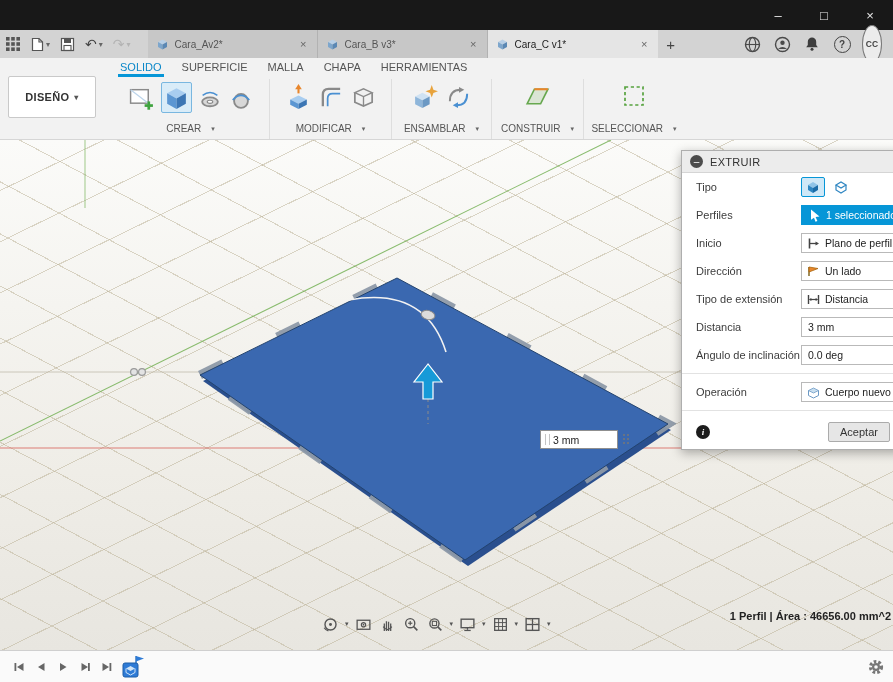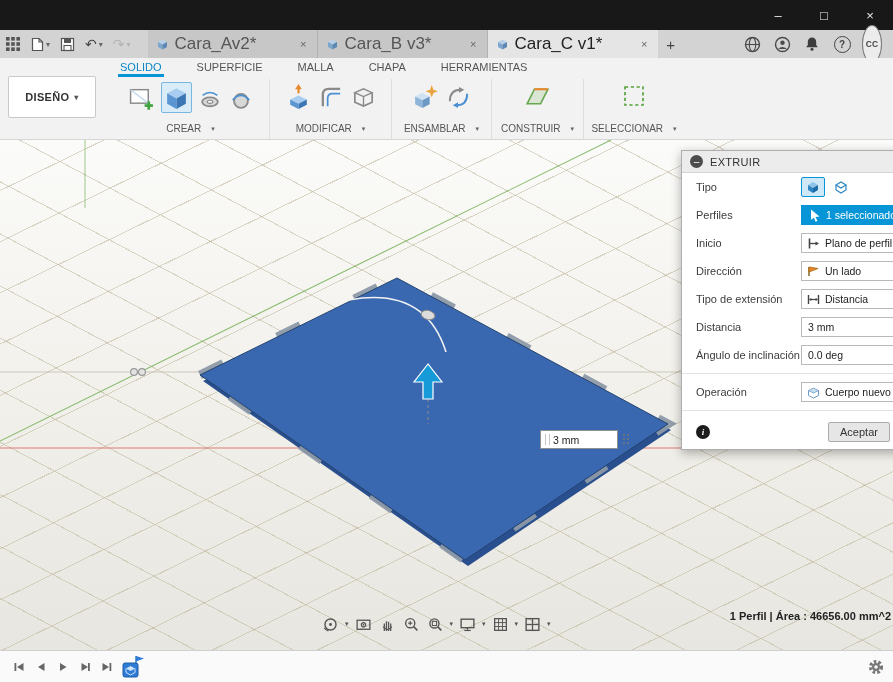--- a/index.html
+++ b/index.html
@@ -17,40 +17,40 @@
   
   .tabbar { position:absolute; top:30px; left:0; right:0; height:28px; background:#d3d3d3;
     display:flex; align-items:stretch; }
   .tb-icon { display:flex; align-items:center; justify-content:center; padding:0 5px; color:#444; }
   .tb-icon .caret { font-size:8px; color:#666; margin-left:2px; }
   .glyph-btn { font-size:14px; color:#444; }
   .glyph-btn.disabled { color:#b3b3b3; }
   .doc-tab { width:170px; display:flex; align-items:center; gap:6px; padding:0 8px;
     background:#c7c7c7; border-right:1px solid #b2b2b2; color:#555; }
   .doc-tab.active { background:#e5e5e5; color:#222; border-right:none; }
-  .doc-tab .tab-label { flex:1; white-space:nowrap; overflow:hidden; font-size:17px; }
+  .doc-tab .tab-label { flex:1; white-space:nowrap; overflow:hidden; font-size:10px; }
   .tab-close { font-size:11px; color:#666; padding:0 2px; }
   .new-tab { width:26px; display:flex; align-items:center; justify-content:center;
     font-size:15px; color:#444; }
   .tb-right { margin-left:auto; display:flex; align-items:center; gap:4px; padding-right:8px; }
   .tb-right > * { width:26px; display:flex; align-items:center; justify-content:center; }
   .help-circle { width:17px; height:17px; border:1.4px solid #444; border-radius:50%;
     display:flex; align-items:center; justify-content:center; font-size:10px; font-weight:bold; color:#444; }
   .avatar { width:20px; height:38px; border:1.4px solid #777; border-radius:50%;
     background:#ececec; display:flex; align-items:center; justify-content:center;
     font-size:8.5px; font-weight:bold; color:#444; }
   
   .toolbar { position:absolute; top:58px; left:0; right:0; height:82px; background:#f2f2f2;
     border-bottom:1px solid #d6d6d6; }
   .workspace-btn { position:absolute; left:8px; top:18px; width:88px; height:42px;
     background:#fff; border:1px solid #c9c9c9; border-radius:2px;
     display:flex; align-items:center; justify-content:center; gap:5px;
     font-weight:bold; font-size:11px; letter-spacing:.3px; color:#333; }
   .workspace-btn .caret { font-size:8px; color:#555; }
-  .ribbon-tabs { position:absolute; left:118px; top:2px; height:17px; display:flex; gap:31px; }
+  .ribbon-tabs { position:absolute; left:118px; top:2px; height:17px; display:flex; gap:16px; }
   .ribbon-tab { font-size:11px; color:#555; padding:1px 2px 2px; }
   .ribbon-tab.active { color:#0a87c9; border-bottom:3px solid #0696d7; }
   .groups-row { position:absolute; left:112px; top:21px; bottom:0; display:flex; }
   .tool-group { display:flex; flex-direction:column; align-items:center;
     justify-content:space-between; padding:3px 0 5px; border-right:1px solid #dedede; }
   .group-icons { display:flex; align-items:flex-end; gap:5px; }
   .group-label { font-size:10px; color:#555; display:flex; align-items:center; gap:10px; }
   .group-label .caret { font-size:7px; color:#666; }
   .tool-btn { display:flex; align-items:center; justify-content:center; padding:1px; border-radius:2px; }
   .tool-btn.active-tool { background:#d9ecf8; border:1px solid #79b7e0; }

